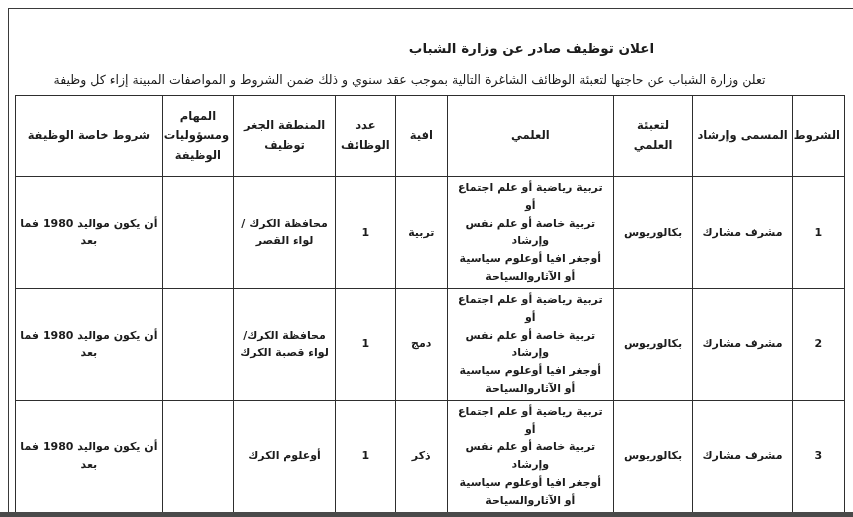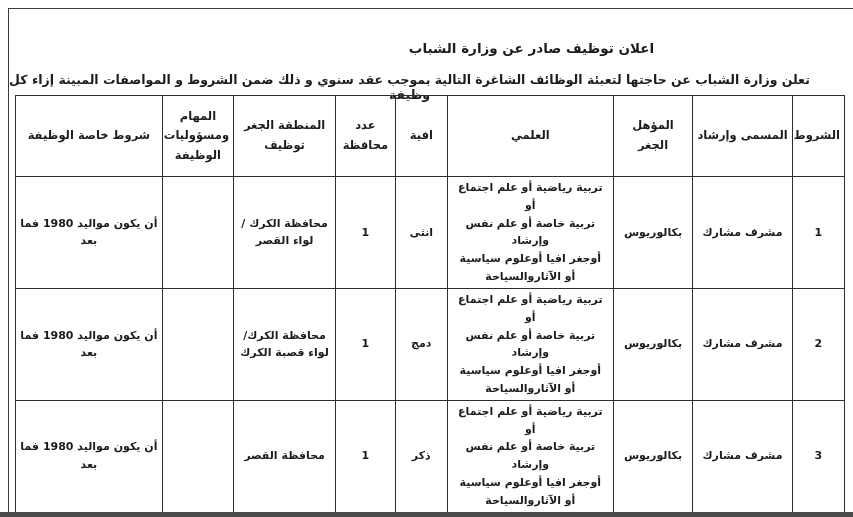--- a/index.html
+++ b/index.html
@@ -25,21 +25,21 @@
     text-align: center;
     font-size: 13.5px;
     font-weight: bold;
   }
   .doc-subtitle {
     position: absolute;
     left: 0; top: 72px;
     width: 819px;
     text-align: center;
     font-size: 12.5px;
-    font-weight: bold;
+    font-weight: normal;
   }
   table.job-table {
     position: absolute;
     left: 15px; top: 95px;
     width: 830px;
     border-collapse: collapse;
     table-layout: fixed;
     direction: rtl;
   }
   table.job-table th, table.job-table td {
@@ -87,42 +87,42 @@
       <col style="width: 6.3%;">
       <col style="width: 7.2%;">
       <col style="width: 12.3%;">
       <col style="width: 8.6%;">
       <col style="width: 17.7%;">
     </colgroup>
   <thead>
       <tr>
         <th>الشروط</th>
         <th>المسمى وإرشاد</th>
-        <th>المؤهل الجغر</th>
+        <th>لتعبئة العلمي</th>
         <th>العلمي</th>
         <th>افية</th>
         <th>عدد
-محافظة</th>
+الوظائف</th>
         <th>المنطقة الجغر توظيف</th>
         <th>المهام
 ومسؤوليات
 الوظيفة</th>
         <th>شروط خاصة الوظيفة</th>
       </tr>
     </thead>
   <tbody>
       <tr>
         <td class="cell-number">1</td>
         <td class="cell-job_title">مشرف مشارك</td>
         <td class="cell-qualification">بكالوريوس</td>
         <td class="cell-specialization">تربية رياضية أو علم اجتماع أو
 تربية خاصة أو علم نفس وإرشاد
 أوجغر افيا  أوعلوم سياسية
 أو الآثاروالسياحة</td>
-        <td class="cell-gender">انثى</td>
+        <td class="cell-gender">تربية</td>
         <td class="cell-vacancies">1</td>
         <td class="cell-region">محافظة  الكرك /
 لواء القصر</td>
         <td class="cell-duties"></td>
         <td class="cell-conditions">أن يكون مواليد 1980 فما بعد</td>
       </tr>
       <tr>
         <td class="cell-number">2</td>
         <td class="cell-job_title">مشرف مشارك</td>
         <td class="cell-qualification">بكالوريوس</td>
@@ -140,21 +140,21 @@
       <tr>
         <td class="cell-number">3</td>
         <td class="cell-job_title">مشرف مشارك</td>
         <td class="cell-qualification">بكالوريوس</td>
         <td class="cell-specialization">تربية رياضية أو علم اجتماع أو
 تربية خاصة أو علم نفس وإرشاد
 أوجغر افيا  أوعلوم سياسية
 أو الآثاروالسياحة</td>
         <td class="cell-gender">ذكر</td>
         <td class="cell-vacancies">1</td>
-        <td class="cell-region">محافظة القصر</td>
+        <td class="cell-region">أوعلوم الكرك</td>
         <td class="cell-duties"></td>
         <td class="cell-conditions">أن يكون مواليد 1980 فما بعد</td>
       </tr>
       <tr>
         <td class="cell-number">4</td>
         <td class="cell-job_title">مشرف مشارك</td>
         <td class="cell-qualification">بكالوريوس</td>
         <td class="cell-specialization">تربية رياضية أو علم اجتماع أو
 تربية خاصة أو علم نفس وإرشاد
 أوجغر افيا  أوعلوم سياسية

